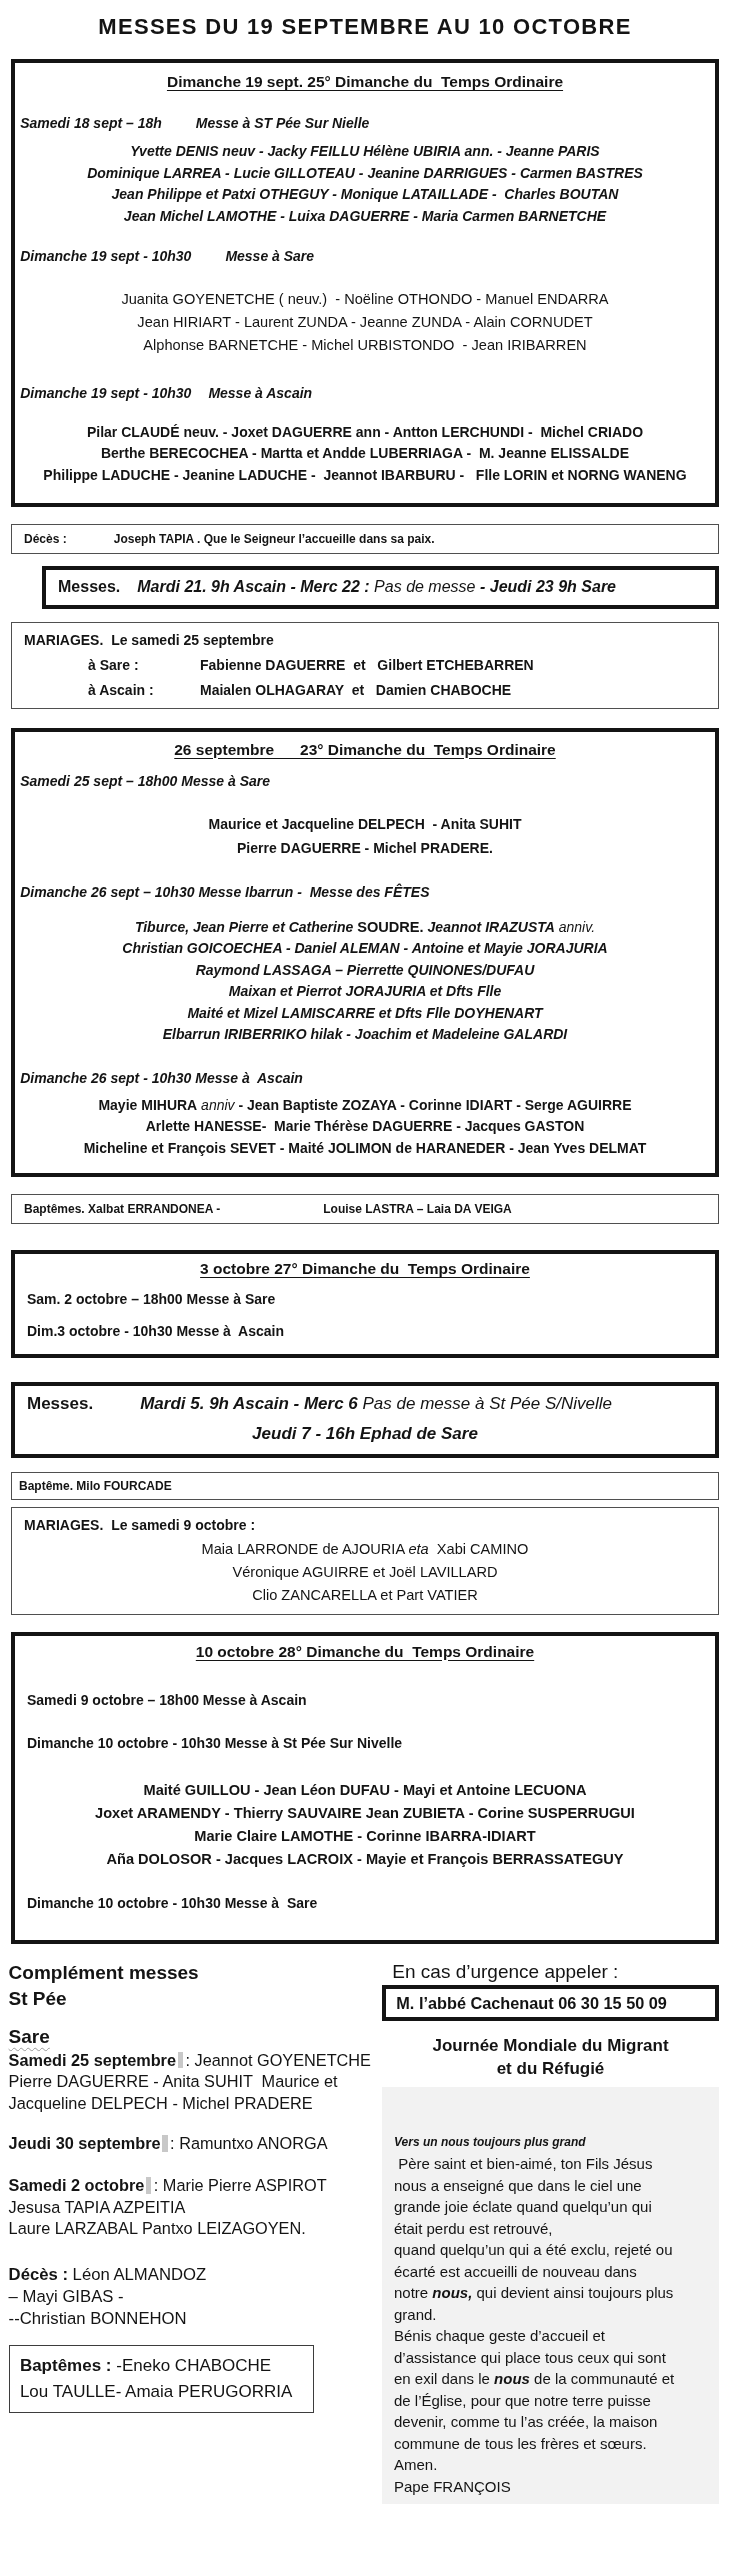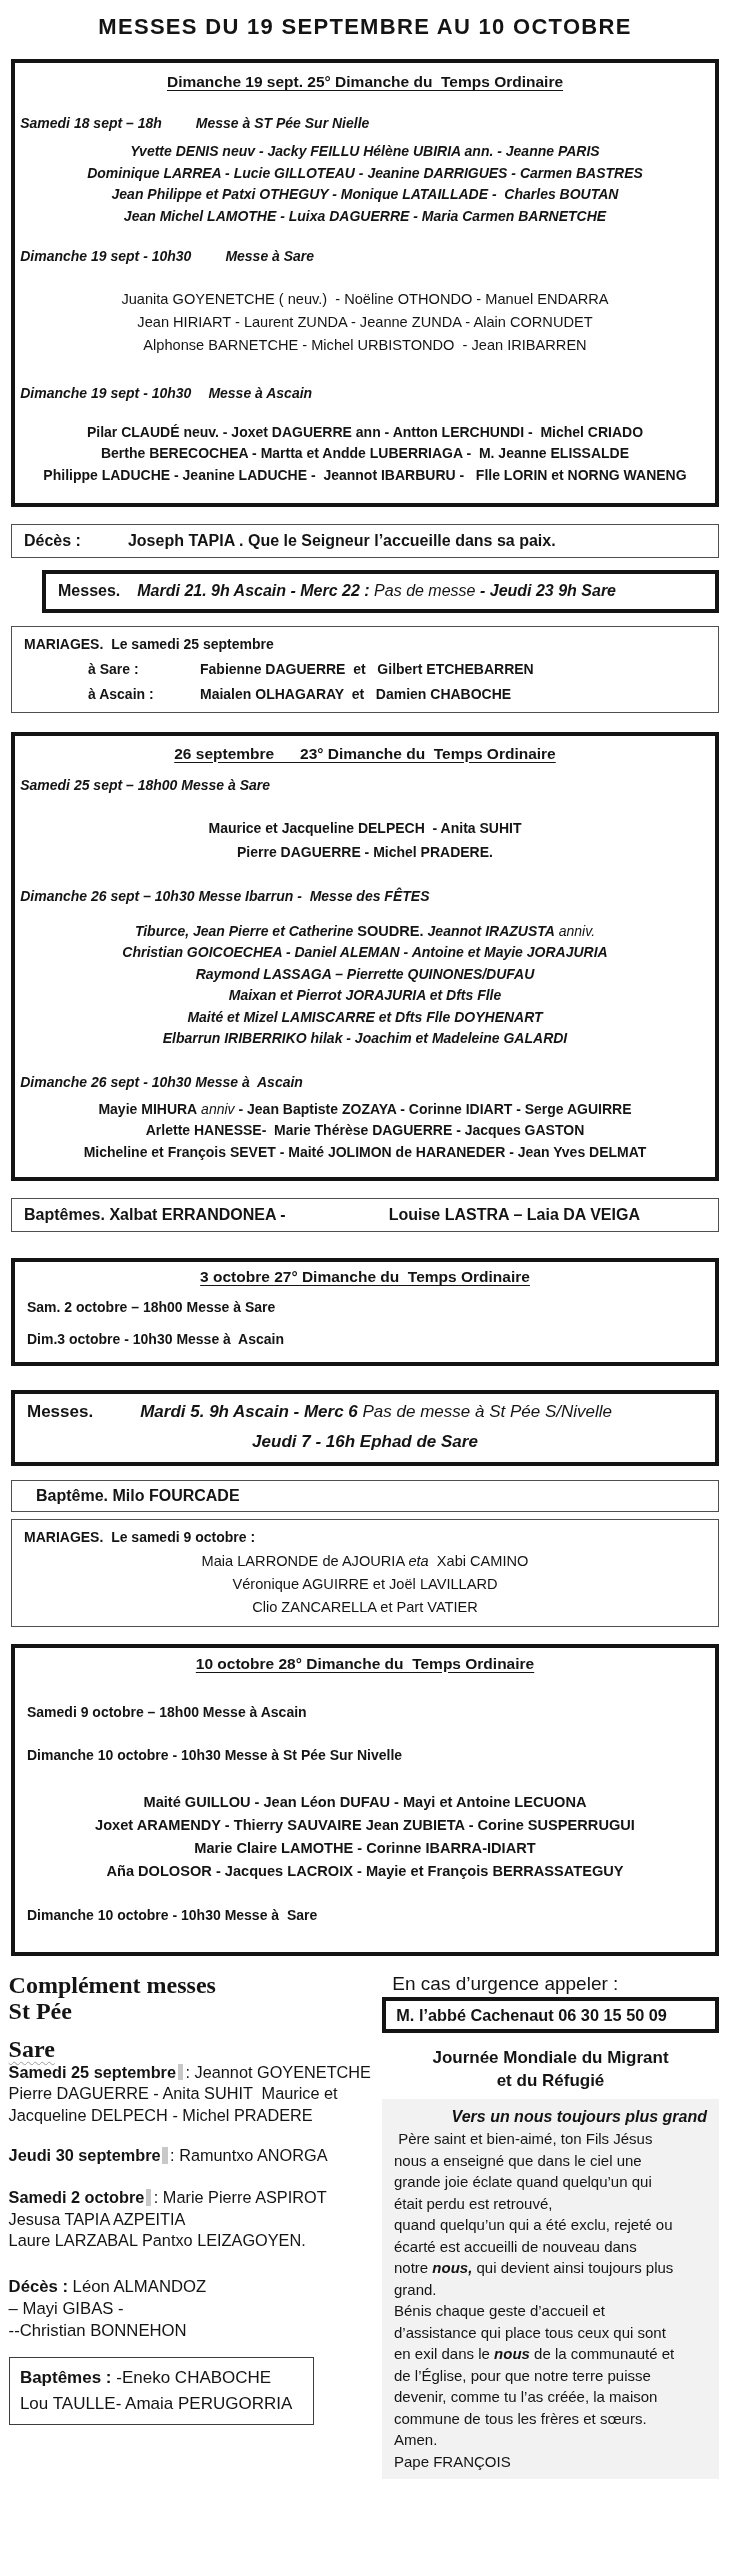--- a/index.html
+++ b/index.html
@@ -9,32 +9,32 @@
   .doc-title{padding-top:13.7px;text-align:center;font-size:22px;font-weight:800;letter-spacing:1.3px;}
   .bx{border:1.7px solid #4f4f4f;margin:0 11px;padding:6.9px 12px;}
   .bx.tk{border:4.3px solid #141414;}
   .boxtitle{text-align:center;font-size:15.5px;font-weight:bold;text-decoration:underline;text-underline-offset:2.6px;}
   .b{font-weight:bold;}
   .i{font-style:italic;}
   .bi{font-weight:bold;font-style:italic;}
   .ctr{text-align:center;}
   .ln{font-size:14px;line-height:21.5px;}
   .ln17{font-size:14.6px;line-height:23px;}
-  .massline{font-size:16px;}
+  .massline{font-size:12px;}
   .gap20{display:inline-block;width:17px;}
   .gap40{display:inline-block;width:34px;}
   .gap55{display:inline-block;width:47px;}
   .gap100{display:inline-block;width:86px;}
   .gap120{display:inline-block;width:103px;}
   .soudre{font-weight:bold;font-style:normal;font-size:14.6px;}
   .cursorbar{display:inline-block;width:5.2px;height:16.3px;background:#c8c8c8;vertical-align:-2.6px;margin:0 2.6px 0 1.7px;}
   .cols{display:flex;margin:15.5px 11px 0 0;}
   .colL{width:382px;padding-left:8.6px;box-sizing:border-box;}
   .colR{width:337px;margin-left:0;}
-  .bigh{font-size:24px;font-weight:bold;line-height:26px;font-family:Liberation Serif, serif;}
+  .bigh{font-size:19px;font-weight:bold;line-height:26px;}
   .body19{font-size:16.3px;line-height:21.5px;}
   .wavy{text-decoration:underline wavy #9a9a9a 0.9px;text-underline-offset:4.3px;}
   .phonebox{border:4.3px solid #141414;padding:4.3px 10.3px;margin-top:1.7px;font-size:16.3px;font-weight:600;}
   .graybox{background:#f2f2f2;padding:6.9px 12px 6.9px 12px;margin-top:6.9px;}
   .pline{font-size:15px;line-height:21.5px;}
   .bapbox{border:1.7px solid #3d3d3d;width:283px;padding:6.9px 10.3px;margin-top:15.5px;}
 </style>
 </head>
 <body>
 
@@ -145,21 +145,21 @@
   </div>
 
   <div class="bx tk" style="margin-top:24px;padding:5.2px 12px 6.9px;">
     <div style="font-size:17px;line-height:26px;">
       <span class="b" data-bind="messes_sem2.label">Messes.</span><span class="gap55"></span><span class="bi" data-bind="messes_sem2.bold_a">Mardi 5. 9h Ascain - Merc 6</span>
       <span class="i" data-bind="messes_sem2.plain">Pas de messe à St Pée S/Nivelle</span>
     </div>
     <div class="bi ctr" style="font-size:17px;line-height:26px;margin-top:4px;" data-bind="messes_sem2.line2">Jeudi 7 - 16h Ephad de Sare</div>
   </div>
 
-  <div class="bx" style="margin-top:13.7px;padding:6px 24px;">
+  <div class="bx" style="margin-top:13.7px;padding:6px 7px;">
     <div class="massline b" data-bind="bapteme_oct.text">Baptême. Milo FOURCADE</div>
   </div>
 
   <div class="bx" style="margin-top:6.9px;padding:6.9px 12px;">
     <div class="ln b">
       <span data-bind="mariages_oct.label">MARIAGES.</span>&nbsp;&nbsp;<span data-bind="mariages_oct.date">Le samedi 9 octobre :</span>
     </div>
     <div class="ln17 ctr" style="margin-top:1.7px;">
       <span data-bind="mariages_oct.row1_pre">Maia LARRONDE de AJOURIA</span>
       <span class="i" data-bind="mariages_oct.row1_eta">eta</span>&nbsp;
@@ -217,21 +217,21 @@
     <div class="colR">
       <div style="font-size:19px;line-height:24px;padding-left:10.3px;" data-bind="urgence.heading">En cas d’urgence appeler :</div>
       <div class="phonebox">
         <span data-bind="urgence.phone">M. l’abbé Cachenaut 06 30 15 50 09</span>
       </div>
       <div style="margin-top:13.7px;">
         <div class="b ctr" style="font-size:17px;line-height:23px;" data-bind="journee.line1">Journée Mondiale du Migrant</div>
         <div class="b ctr" style="font-size:17px;line-height:23px;" data-bind="journee.line2">et du Réfugié</div>
       </div>
       <div class="graybox">
-        <div class="bi" style="font-size:16px;line-height:22px;text-align:right;" data-bind="prayer.title">Vers un nous toujours plus grand</div>
+        <div class="bi" style="font-size:12px;line-height:22px;text-align:left;margin-top:37px;" data-bind="prayer.title">Vers un nous toujours plus grand</div>
         <div class="pline" data-bind="prayer.l1"> Père saint et bien-aimé, ton Fils Jésus</div>
         <div class="pline" data-bind="prayer.l2">nous a enseigné que dans le ciel une</div>
         <div class="pline" data-bind="prayer.l3">grande joie éclate quand quelqu’un qui</div>
         <div class="pline" data-bind="prayer.l4">était perdu est retrouvé,</div>
         <div class="pline" data-bind="prayer.l5">quand quelqu’un qui a été exclu, rejeté ou</div>
         <div class="pline" data-bind="prayer.l6">écarté est accueilli de nouveau dans</div>
         <div class="pline"><span data-bind="prayer.l7a">notre </span><span class="bi" data-bind="prayer.l7b">nous,</span><span data-bind="prayer.l7c"> qui devient ainsi toujours plus</span></div>
         <div class="pline" data-bind="prayer.l8">grand.</div>
         <div class="pline" data-bind="prayer.l9">Bénis chaque geste d’accueil et</div>
         <div class="pline" data-bind="prayer.l10">d’assistance qui place tous ceux qui sont</div>

